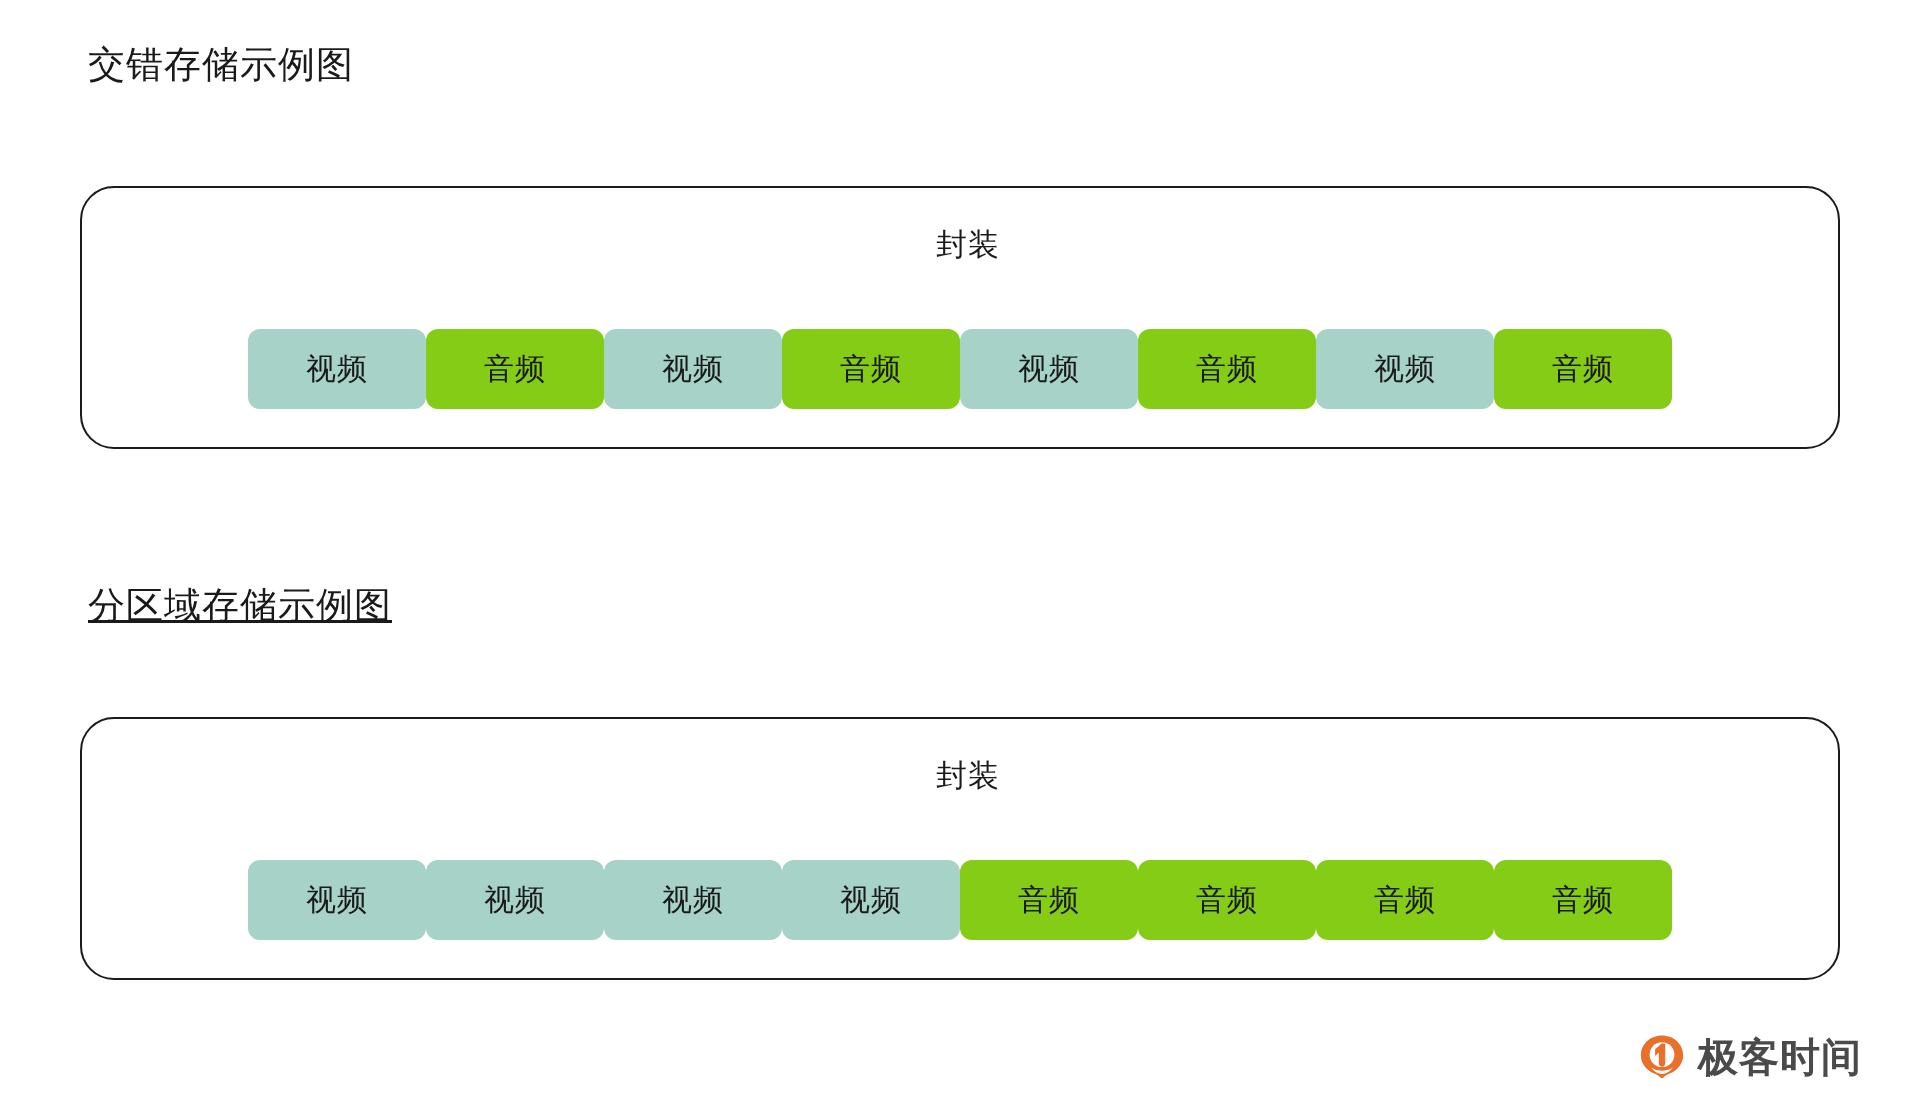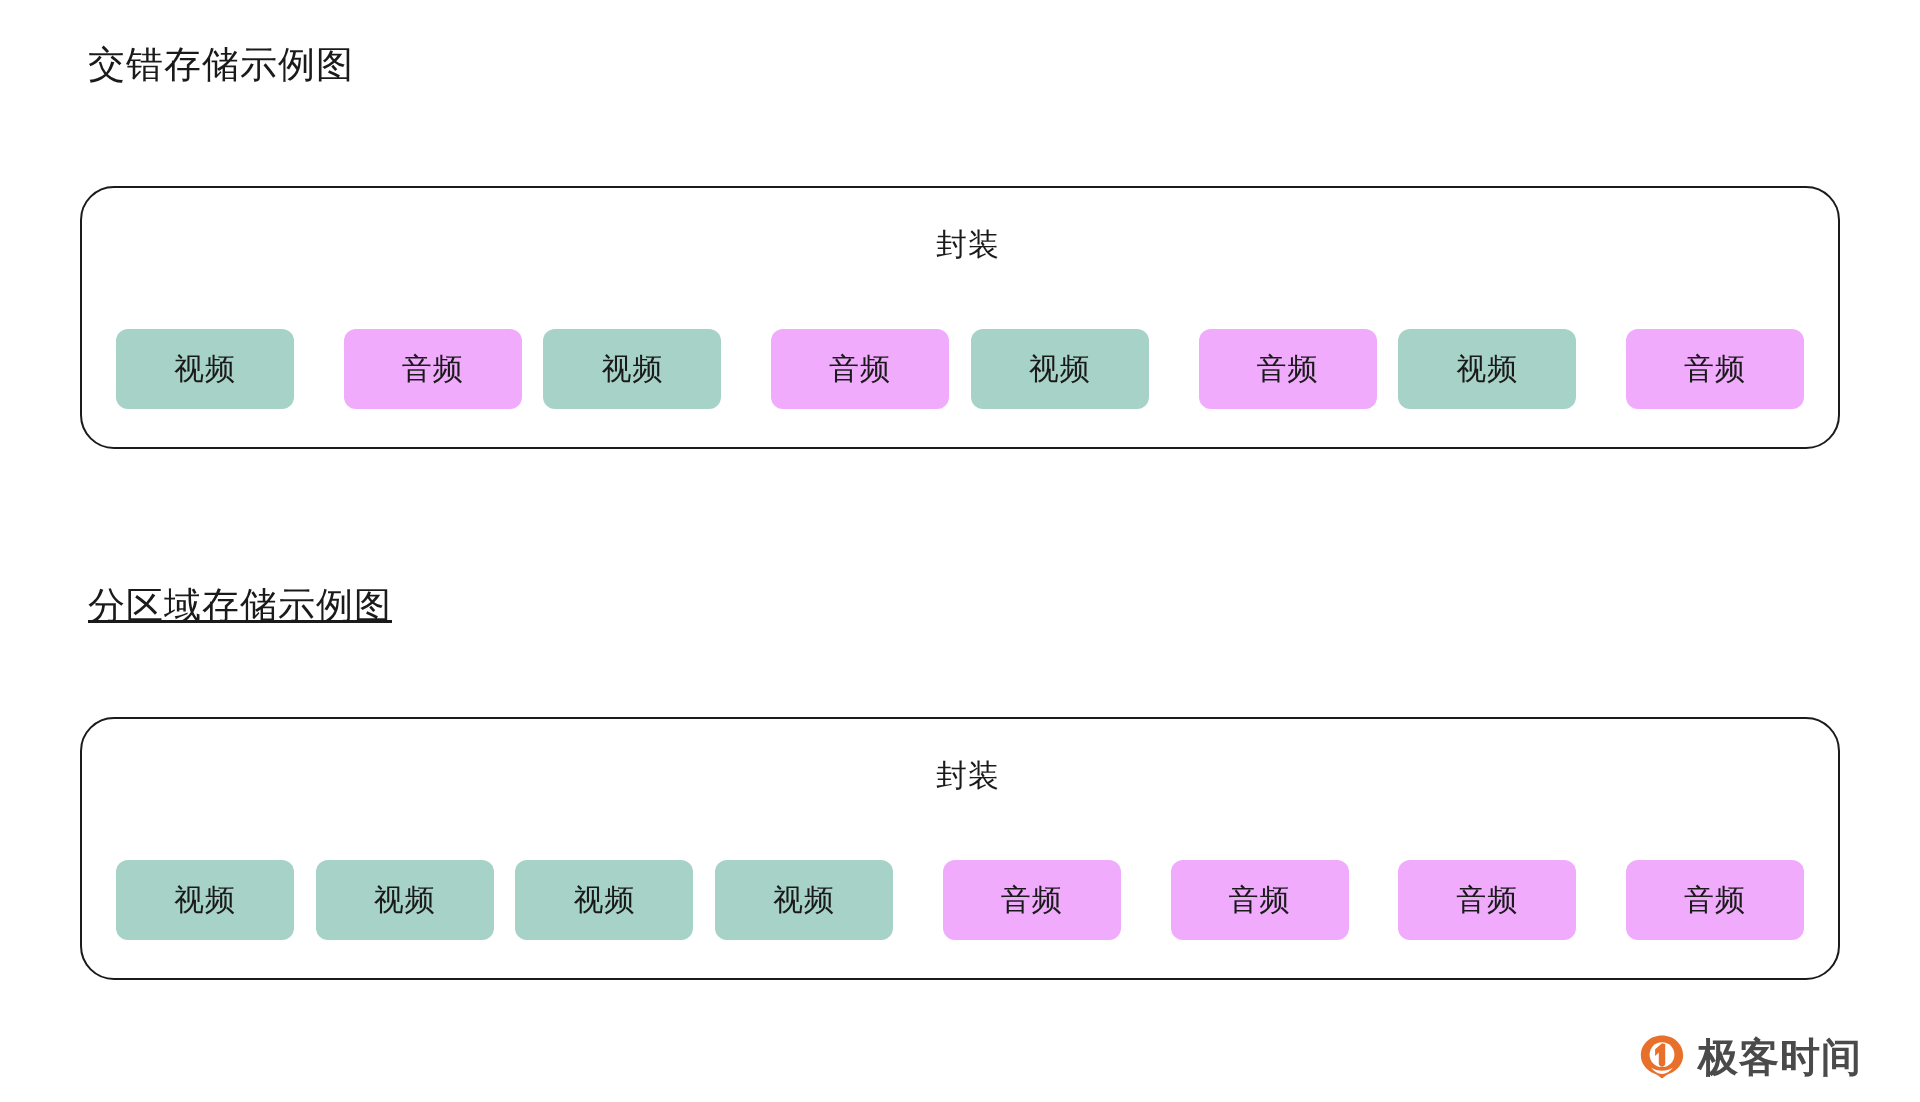--- a/index.html
+++ b/index.html
@@ -63,40 +63,40 @@
     padding-left: 16px;
   }
 
   
   .block-row {
     position: absolute;
     left: 34px;
     right: 34px;
     bottom: 38px;
     display: flex;
-    justify-content: space-between;
+    justify-content: center;
     align-items: center;
     gap: 0;
   }
 
   .block {
     width: 178px;
     height: 80px;
     border-radius: 12px;
     display: flex;
     align-items: center;
     justify-content: center;
     font-size: 30px;
     letter-spacing: 1px;
     color: #1a1a1a;
     box-sizing: border-box;
     flex: 0 0 auto;
   }
   .block.video { background: #a7d2c8; }
-  .block.audio { background: #f0abfc; margin-left: 28px; }
+  .block.audio { background: #84cc16; }
 
   
   .brand {
     position: absolute;
     right: 58px;
     bottom: 22px;
     display: flex;
     align-items: center;
     gap: 13px;
     margin-top: 26px;

